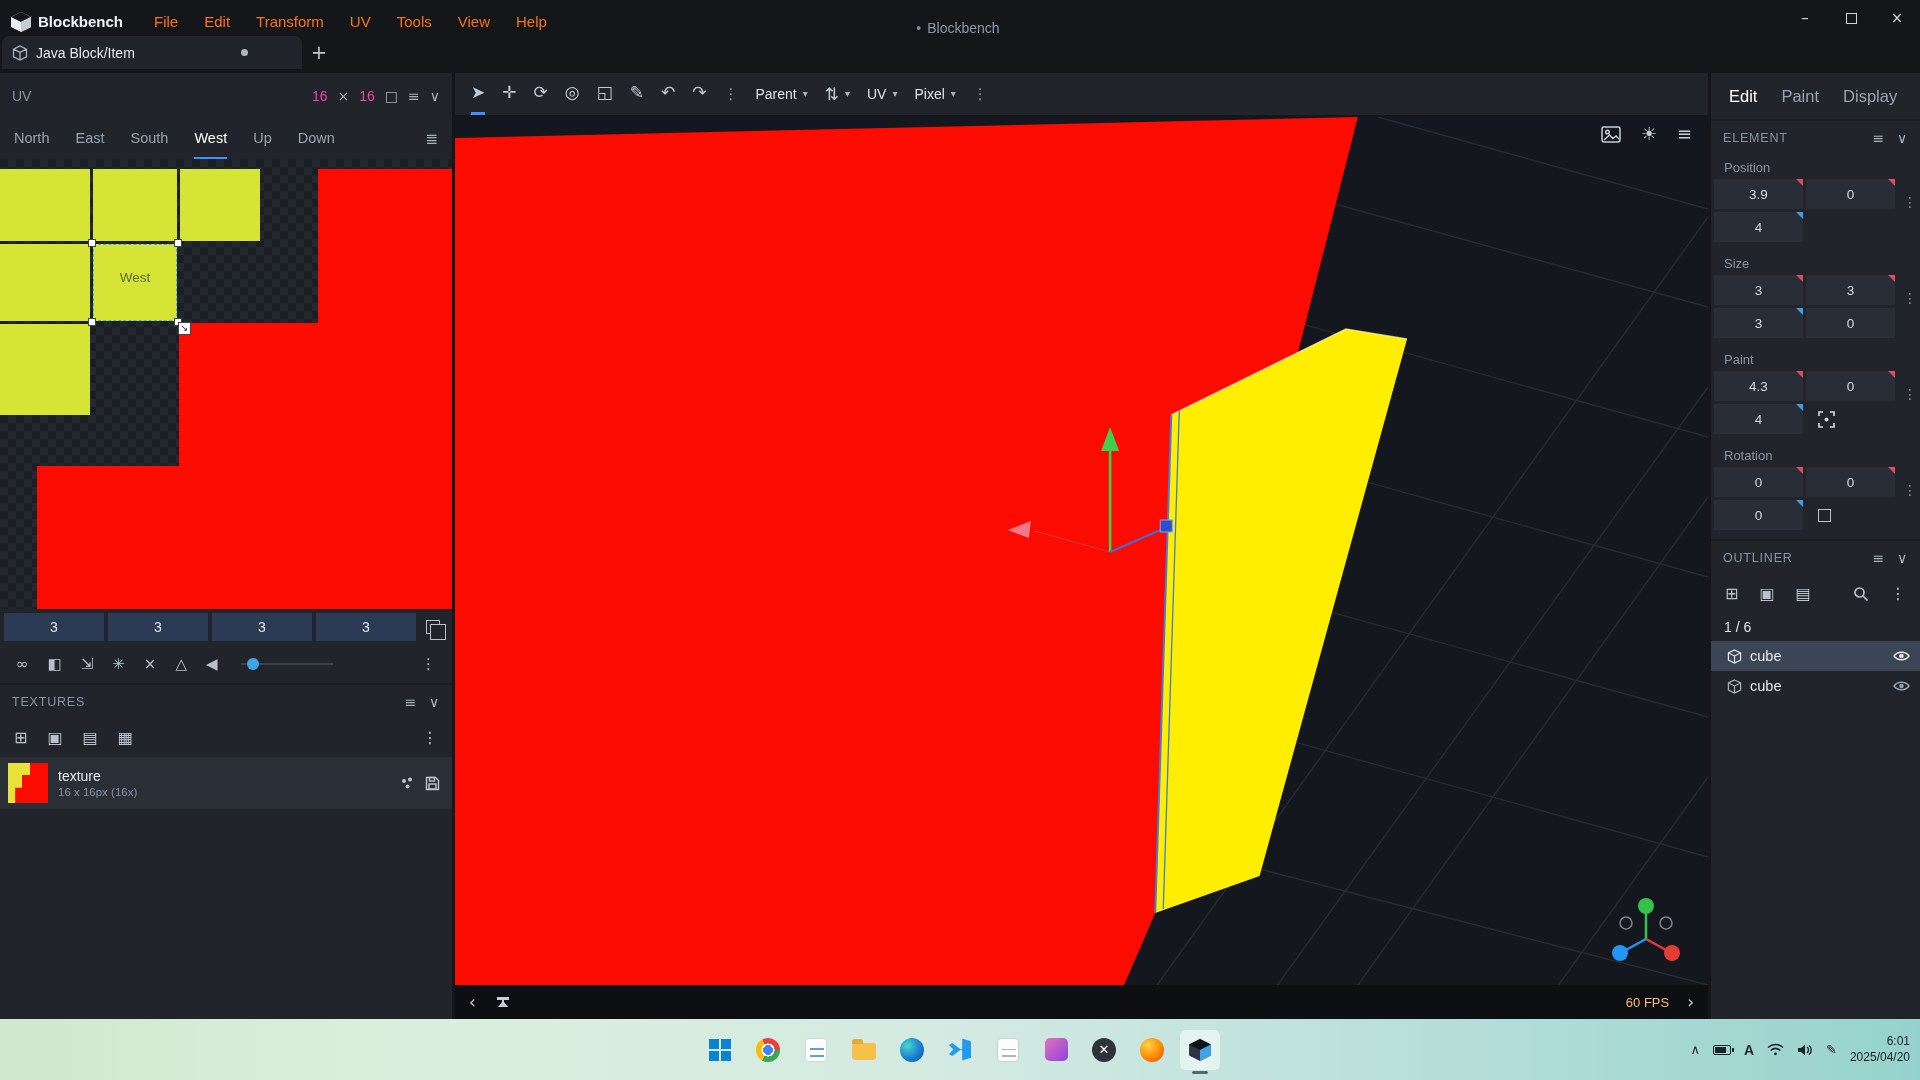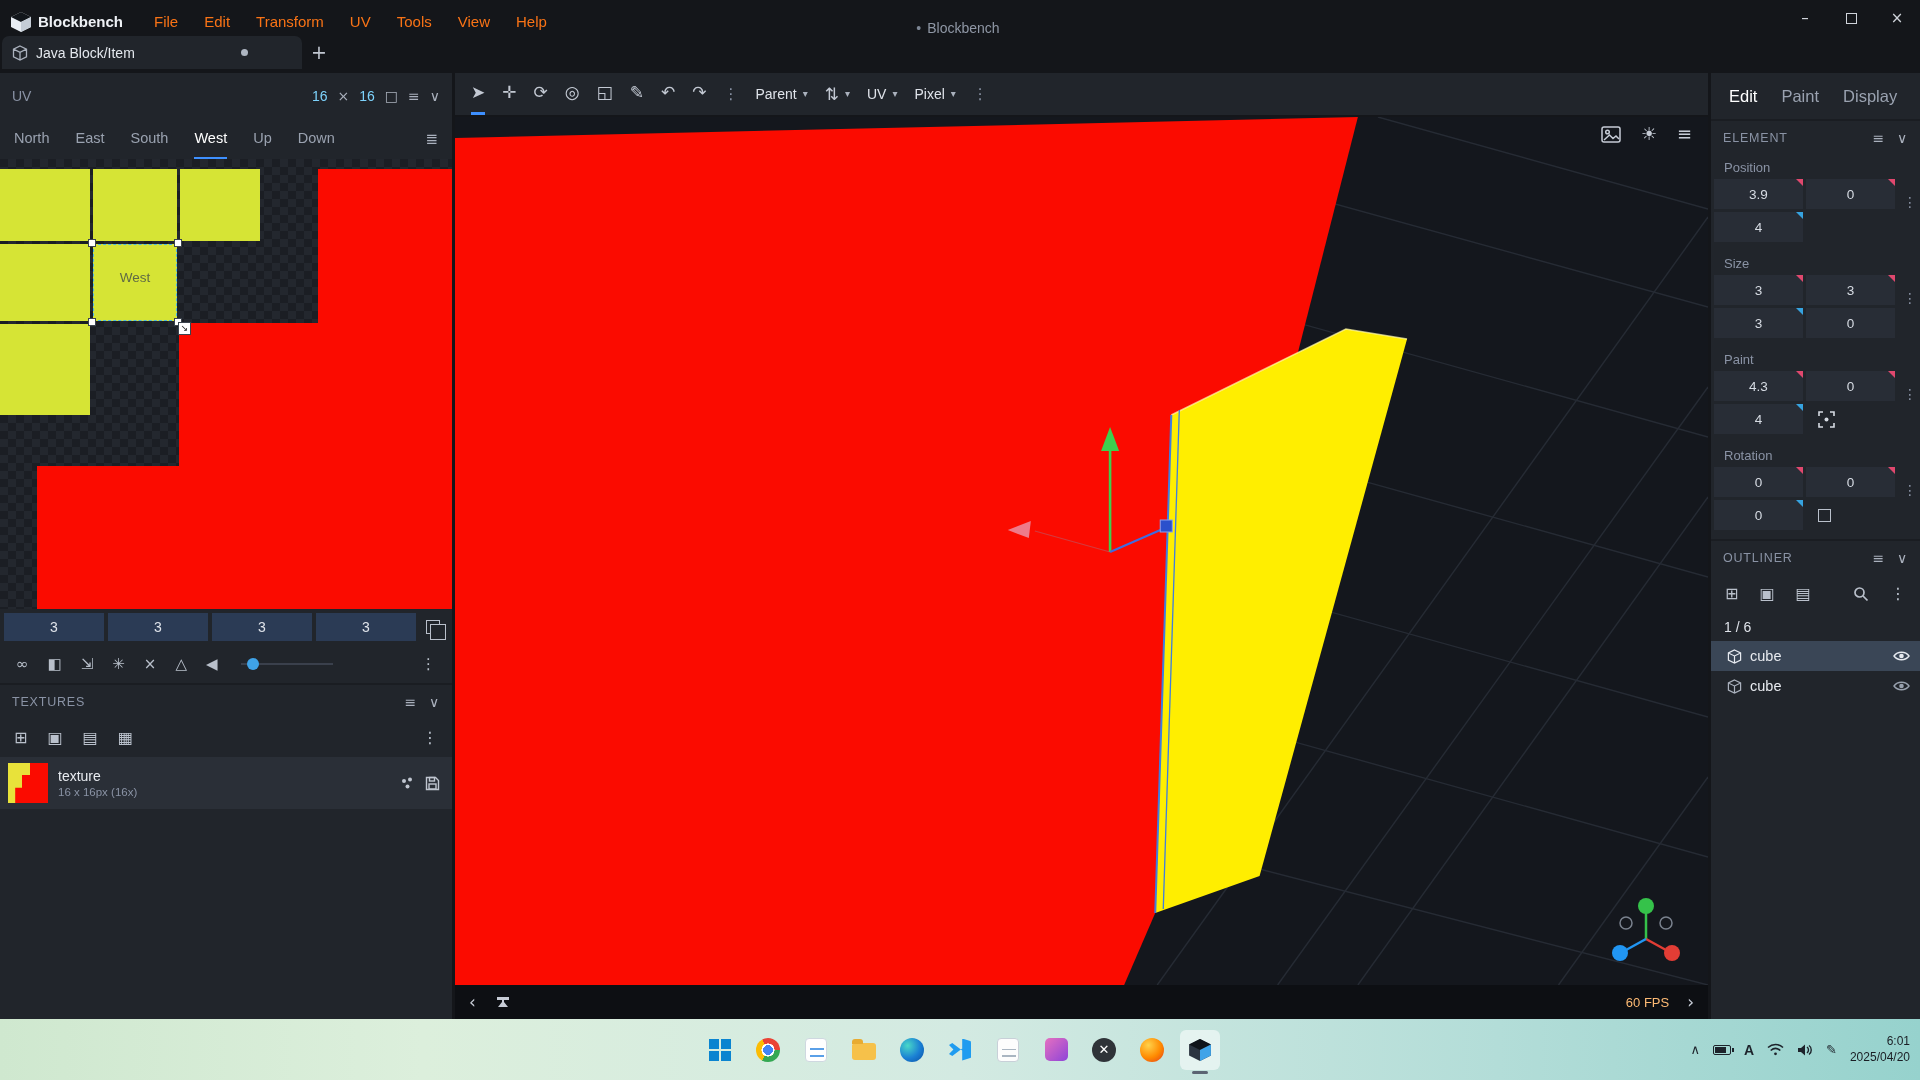--- a/index.html
+++ b/index.html
@@ -30,21 +30,21 @@
 
 .main{flex:1;display:flex;min-height:0}
 .left{width:455px;background:#21252b;display:flex;flex-direction:column;border-right:3px solid #14161a}
 .center{flex:1;display:flex;flex-direction:column;min-width:0}
 .right{width:212px;background:#21252b;display:flex;flex-direction:column;border-left:3px solid #14161a}
 
 
 .uvhdr{height:46px;display:flex;align-items:center;padding:0 12px}
 .sect{color:#8a93a5;font-size:14px}
 .uvsize{margin-left:auto;display:flex;align-items:center;gap:10px;color:#8a93a5}
-.uvsize .n{color:#7dd3fc;font-size:14px}
+.uvsize .n{color:#ec4899;font-size:14px}
 .uvsize .icon{font-size:14px;color:#aab1bd}
 .facetabs{height:40px;display:flex;align-items:center;gap:26px;padding:0 14px;font-size:14.5px;color:#9aa2b0}
 .facetabs .ft{height:40px;display:flex;align-items:center;border-bottom:2px solid transparent}
 .facetabs .ft.active{color:#fff;border-bottom-color:#3e90ff}
 .facetabs .fticon{margin-left:auto;color:#aab1bd;font-size:15px}
 .uvcanvas{height:450px;position:relative;overflow:hidden;background:#1b1e24;
   background-image:conic-gradient(#23272e 25%,transparent 0 50%,#23272e 0 75%,transparent 0);
   background-size:16px 16px}
 .rect{position:absolute}
 .red{background:#fb0b00}

